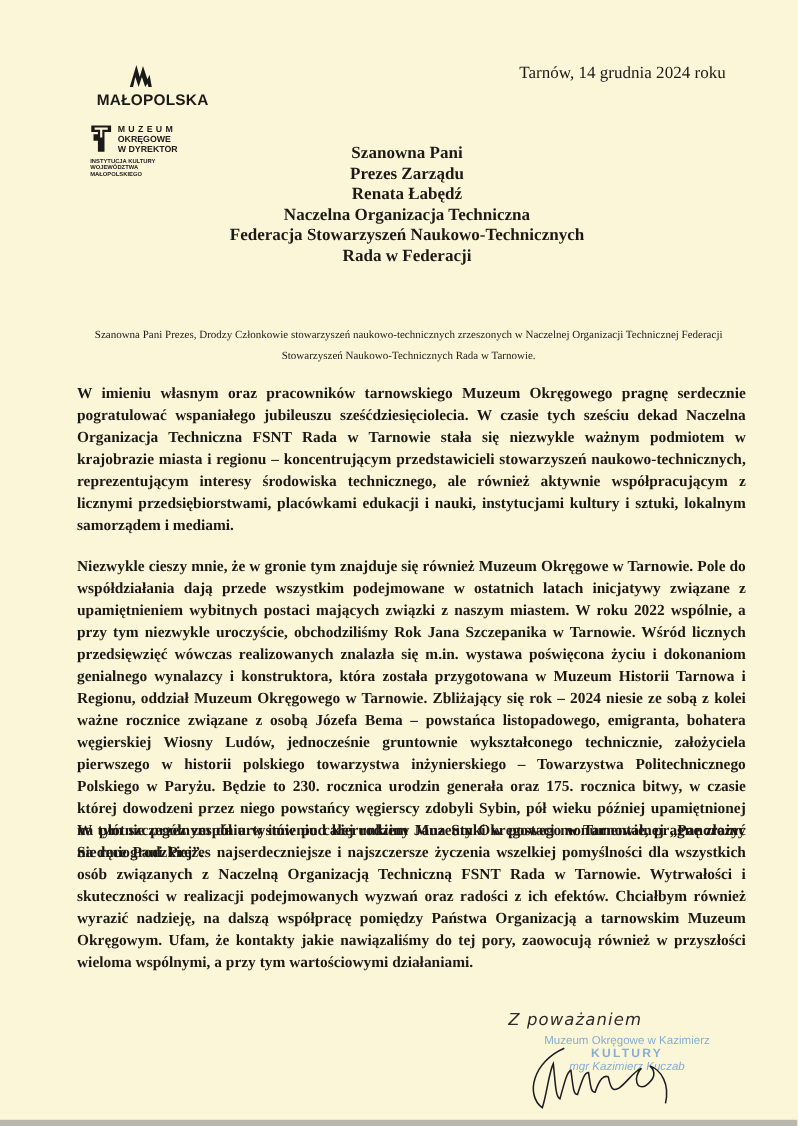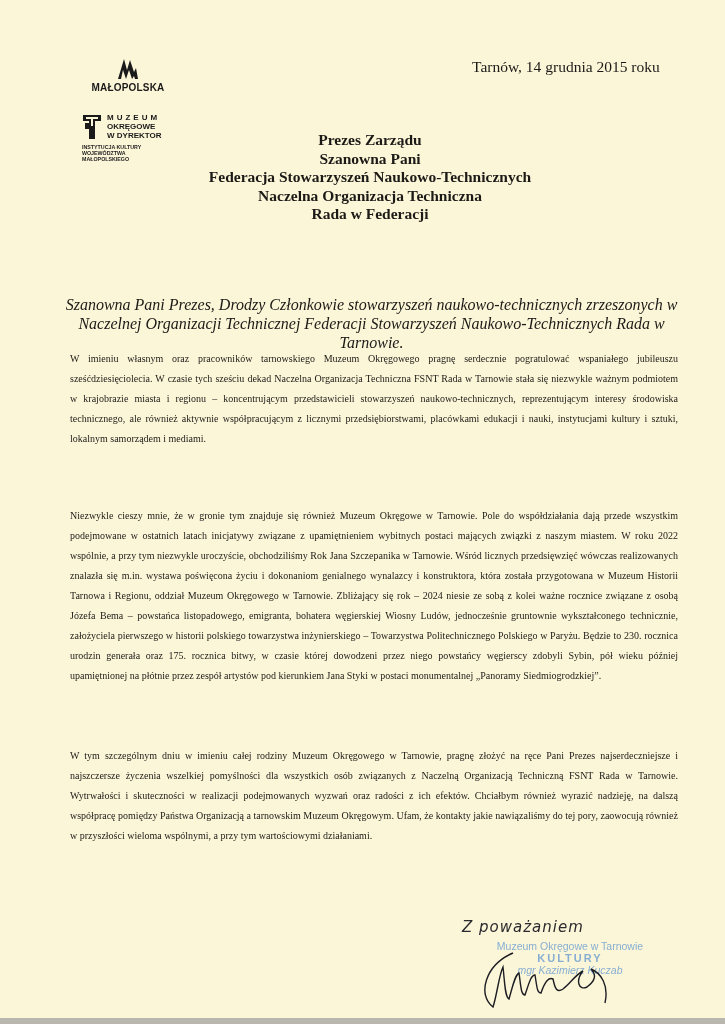--- a/index.html
+++ b/index.html
@@ -10,48 +10,48 @@
       color: #1c1a17;
       position: relative;
     }
     .page { position: absolute; left: 0; top: 0; width: 725px; height: 1018px; background: #fcf6d8; }
     .bottom-edge { position: absolute; left: 0; top: 1018px; width: 725px; height: 6px; background: #b9b7ae; }
 
     .logo-malopolska { position: absolute; left: 88px; top: 56px; width: 80px; text-align: center; }
     .logo-malopolska svg { display: block; margin: 0 auto; }
     .logo-malopolska .name {
       font-family: "Liberation Sans", "DejaVu Sans", sans-serif; font-weight: bold;
-      font-size: 10px; letter-spacing: 0.2px; margin-top: 2px; color: #1a1a1a;
+      font-size: 14px; letter-spacing: 0.2px; margin-top: 2px; color: #1a1a1a;
     }
     .logo-muzeum { position: absolute; left: 82px; top: 113px; width: 120px; }
-    .logo-muzeum .row { display: flex; align-items: center; }
+    .logo-muzeum .row { display: flex; }
     .logo-muzeum .mark { width: 20px; height: 26px; margin-right: 5px; }
     .logo-muzeum .words {
       font-family: "Liberation Sans", "DejaVu Sans", sans-serif; font-weight: bold;
       font-size: 8px; line-height: 9px; color: #1a1a1a;
     }
     .logo-muzeum .words .spaced { letter-spacing: 3px; }
     .logo-muzeum .inst {
       font-family: "Liberation Sans", "DejaVu Sans", sans-serif; font-weight: bold;
       font-size: 5.3px; line-height: 6px; margin-top: 4px; color: #222;
     }
 
     .date { position: absolute; left: 472px; top: 58px; font-size: 15.5px; }
 
     .recipient {
       position: absolute; left: 150px; width: 440px; top: 131px;
       text-align: center; font-weight: bold; font-size: 15.5px; line-height: 18.5px;
     }
     .salutation {
       position: absolute; left: 64px; width: 615px; top: 295px;
-      text-align: center; font-style: italic; font-size: 16px; line-height: 19px;
+      text-align: center; font-size: 10px; line-height: 19px;
     }
     .para {
       position: absolute; left: 70px; width: 608px;
-      text-align: justify; font-size: 10px; line-height: 20px; margin: 0;
+      text-align: justify; font-size: 14px; line-height: 20px; margin: 0; font-weight: bold;
     }
     .p1 { top: 349px; }
     .p2 { top: 506px; }
     .p3 { top: 746px; }
 
     .closing {
       position: absolute; left: 462px; top: 918px;
       font-family: "DejaVu Sans", sans-serif; font-size: 15px; letter-spacing: 1px;
       color: #2a2a2e; font-style: italic;
     }
@@ -87,40 +87,41 @@
         <div>W DYREKTOR</div>
       </div>
     </div>
     <div class="inst">
       <div>INSTYTUCJA KULTURY</div>
       <div>WOJEWÓDZTWA</div>
       <div>MAŁOPOLSKIEGO</div>
     </div>
   </div>
 
-  <div class="date">Tarnów, 14 grudnia 2015 roku</div>
+  <div class="date">Tarnów, 14 grudnia 2024 roku</div>
 
   <div class="recipient">
+    <div>Szanowna Pani</div>
     <div>Prezes Zarządu</div>
-    <div>Szanowna Pani</div>
+    <div>Renata Łabędź</div>
+    <div>Naczelna Organizacja Techniczna</div>
     <div>Federacja Stowarzyszeń Naukowo-Technicznych</div>
-    <div>Naczelna Organizacja Techniczna</div>
     <div>Rada w Federacji</div>
   </div>
 
   <div class="salutation">Szanowna Pani Prezes, Drodzy Członkowie stowarzyszeń naukowo-technicznych zrzeszonych w Naczelnej Organizacji Technicznej Federacji Stowarzyszeń Naukowo-Technicznych Rada w Tarnowie.</div>
 
   <p class="para p1">W imieniu własnym oraz pracowników tarnowskiego Muzeum Okręgowego pragnę serdecznie pogratulować wspaniałego jubileuszu sześćdziesięciolecia. W czasie tych sześciu dekad Naczelna Organizacja Techniczna FSNT Rada w Tarnowie stała się niezwykle ważnym podmiotem w krajobrazie miasta i regionu – koncentrującym przedstawicieli stowarzyszeń naukowo-technicznych, reprezentującym interesy środowiska technicznego, ale również aktywnie współpracującym z licznymi przedsiębiorstwami, placówkami edukacji i nauki, instytucjami kultury i sztuki, lokalnym samorządem i mediami.</p>
   <p class="para p2">Niezwykle cieszy mnie, że w gronie tym znajduje się również Muzeum Okręgowe w Tarnowie. Pole do współdziałania dają przede wszystkim podejmowane w ostatnich latach inicjatywy związane z upamiętnieniem wybitnych postaci mających związki z naszym miastem. W roku 2022 wspólnie, a przy tym niezwykle uroczyście, obchodziliśmy Rok Jana Szczepanika w Tarnowie. Wśród licznych przedsięwzięć wówczas realizowanych znalazła się m.in. wystawa poświęcona życiu i dokonaniom genialnego wynalazcy i konstruktora, która została przygotowana w Muzeum Historii Tarnowa i Regionu, oddział Muzeum Okręgowego w Tarnowie. Zbliżający się rok – 2024 niesie ze sobą z kolei ważne rocznice związane z osobą Józefa Bema – powstańca listopadowego, emigranta, bohatera węgierskiej Wiosny Ludów, jednocześnie gruntownie wykształconego technicznie, założyciela pierwszego w historii polskiego towarzystwa inżynierskiego – Towarzystwa Politechnicznego Polskiego w Paryżu. Będzie to 230. rocznica urodzin generała oraz 175. rocznica bitwy, w czasie której dowodzeni przez niego powstańcy węgierscy zdobyli Sybin, pół wieku później upamiętnionej na płótnie przez zespół artystów pod kierunkiem Jana Styki w postaci monumentalnej „Panoramy Siedmiogrodzkiej”.</p>
   <p class="para p3">W tym szczególnym dniu w imieniu całej rodziny Muzeum Okręgowego w Tarnowie, pragnę złożyć na ręce Pani Prezes najserdeczniejsze i najszczersze życzenia wszelkiej pomyślności dla wszystkich osób związanych z Naczelną Organizacją Techniczną FSNT Rada w Tarnowie. Wytrwałości i skuteczności w realizacji podejmowanych wyzwań oraz radości z ich efektów. Chciałbym również wyrazić nadzieję, na dalszą współpracę pomiędzy Państwa Organizacją a tarnowskim Muzeum Okręgowym. Ufam, że kontakty jakie nawiązaliśmy do tej pory, zaowocują również w przyszłości wieloma wspólnymi, a przy tym wartościowymi działaniami.</p>
 
   <div class="closing">Z poważaniem</div>
 
   <div class="stamp">
-    <div>Muzeum Okręgowe w Tarnowie</div>
+    <div>Muzeum Okręgowe w Kazimierz</div>
     <div class="title">KULTURY</div>
     <div class="person">mgr Kazimierz Kuczab</div>
   </div>
 
   <svg class="signature" viewBox="0 0 170 70">
     <path d="M38 8 C 10 20, 2 50, 18 62 C 22 50, 24 30, 28 22 C 30 40, 30 52, 34 54 C 38 40, 40 30, 44 28 C 46 42, 46 50, 50 50 C 54 38, 56 30, 60 30 C 62 42, 62 48, 66 48 C 70 36, 74 32, 78 34 C 80 44, 82 48, 88 44 C 96 38, 100 30, 108 26 C 100 36, 104 46, 112 42 C 120 36, 122 30, 116 24 C 126 28, 134 40, 130 58" fill="none" stroke="#1d1d24" stroke-width="1.4"></path>
   </svg>
 </div>
 <div class="bottom-edge"></div>
 

